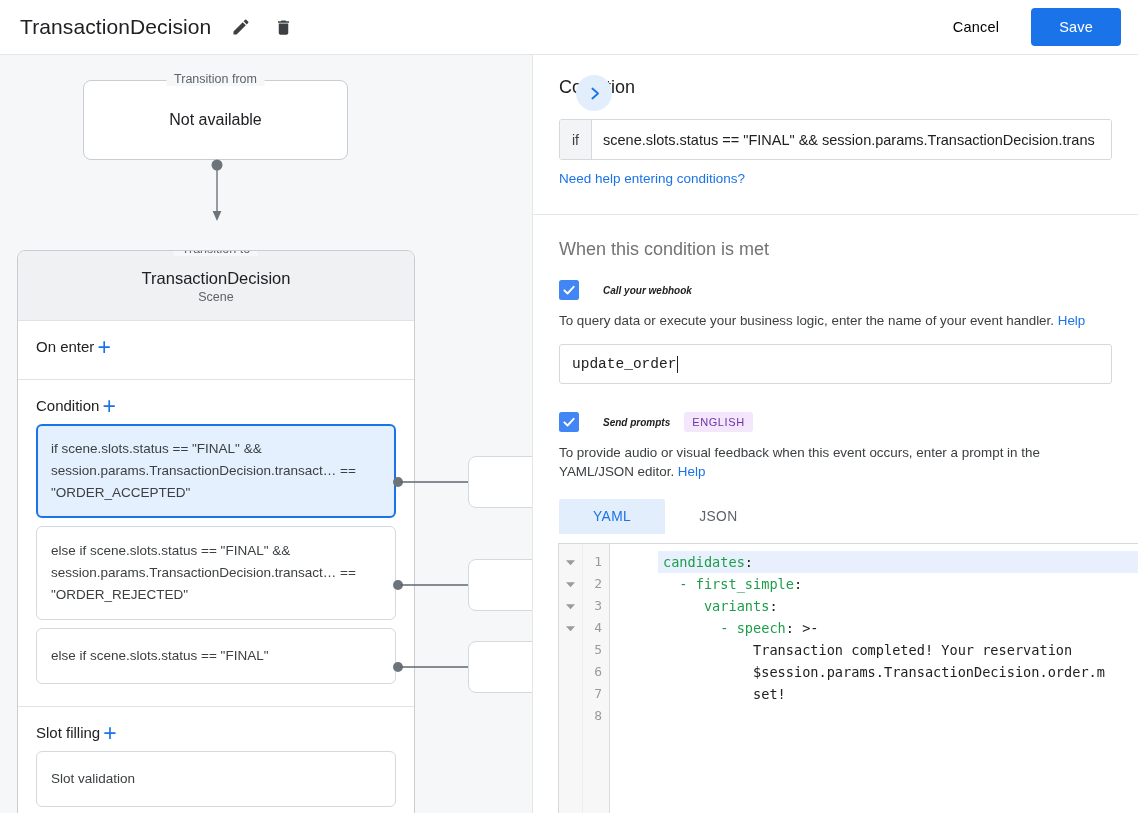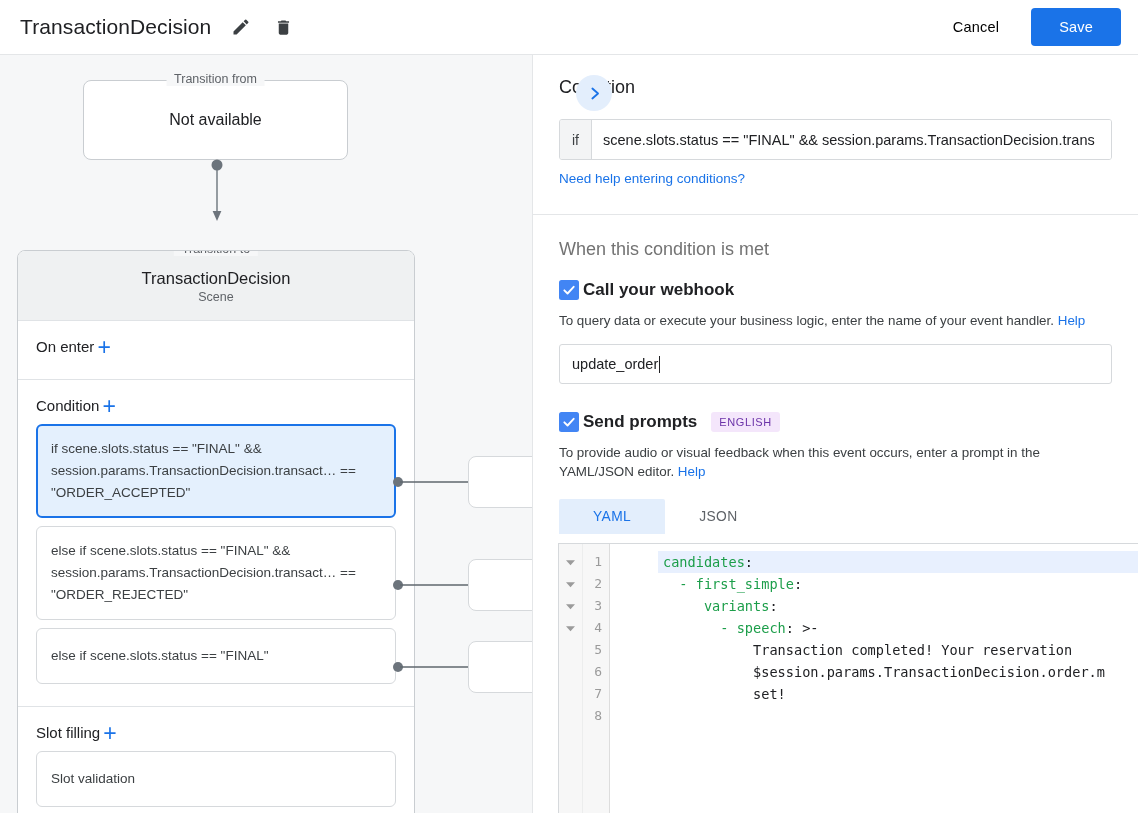--- a/index.html
+++ b/index.html
@@ -157,32 +157,32 @@
   .help-link { display: inline-block; margin-top: 11px; font-size: 13.5px; }
 
   .sec2-title { font-size: 18px; color: #737373; padding-top: 24px; }
 
   .cb-row { display: flex; align-items: center; margin-top: 20px; }
   .checkbox {
     width: 20px; height: 20px; border-radius: 2.5px; background: #4285f4;
     display: flex; align-items: center; justify-content: center; cursor: pointer;
     flex: 0 0 auto;
   }
-  .cb-label { margin-left: 4px; font-size: 17px; font-weight: bold; color: #202124; }
+  .cb-label { margin-left: 24px; font-size: 10px; font-weight: bold; color: #202124; font-style: italic; }
   .badge {
     margin-left: 14px; background: #f4e6fb; color: #6b33a8;
     font-size: 11px; letter-spacing: .6px; padding: 4px 8px; border-radius: 3px;
   }
   .desc { font-size: 13.4px; color: #3c4043; margin-top: 11px; line-height: 19px; }
 
   .text-input {
     margin-top: 14px; width: 100%; height: 40px;
     border: 1px solid #d6d9dc; border-radius: 3px;
     padding: 2px 12px; font-size: 14.5px; color: #202124;
-    font-family: Liberation Sans, sans-serif; outline: none;
+    font-family: Liberation Mono, monospace; outline: none;
     display: flex; align-items: center; background: #fff;
   }
   .caret {
     display: inline-block; width: 1px; height: 17px; background: #202124;
     margin-left: 1px;
   }
 
   .tabs { display: flex; margin-top: 18px; }
   .tab {
     padding: 10px 34px; font-size: 13.8px; color: #5f6368; cursor: pointer;

